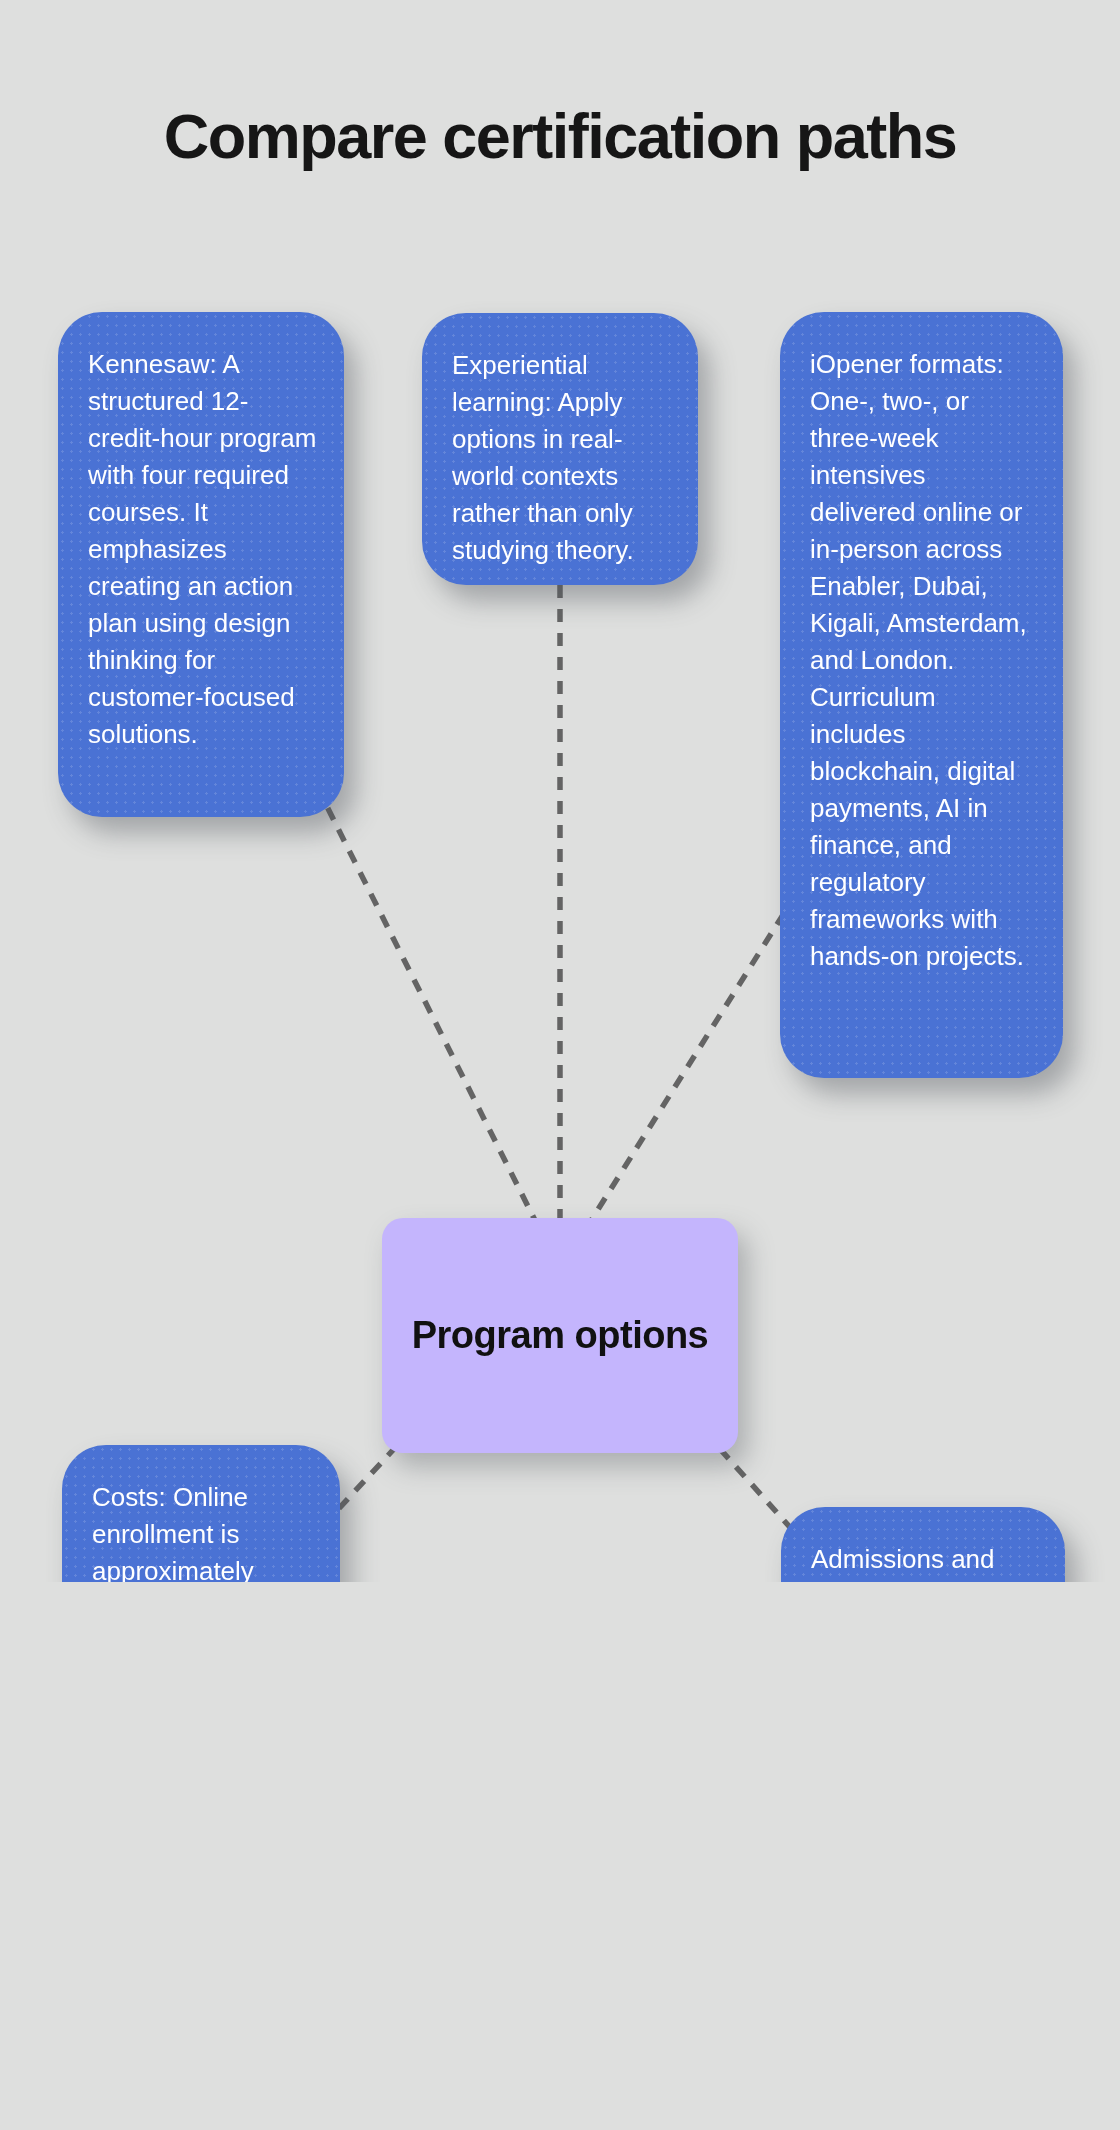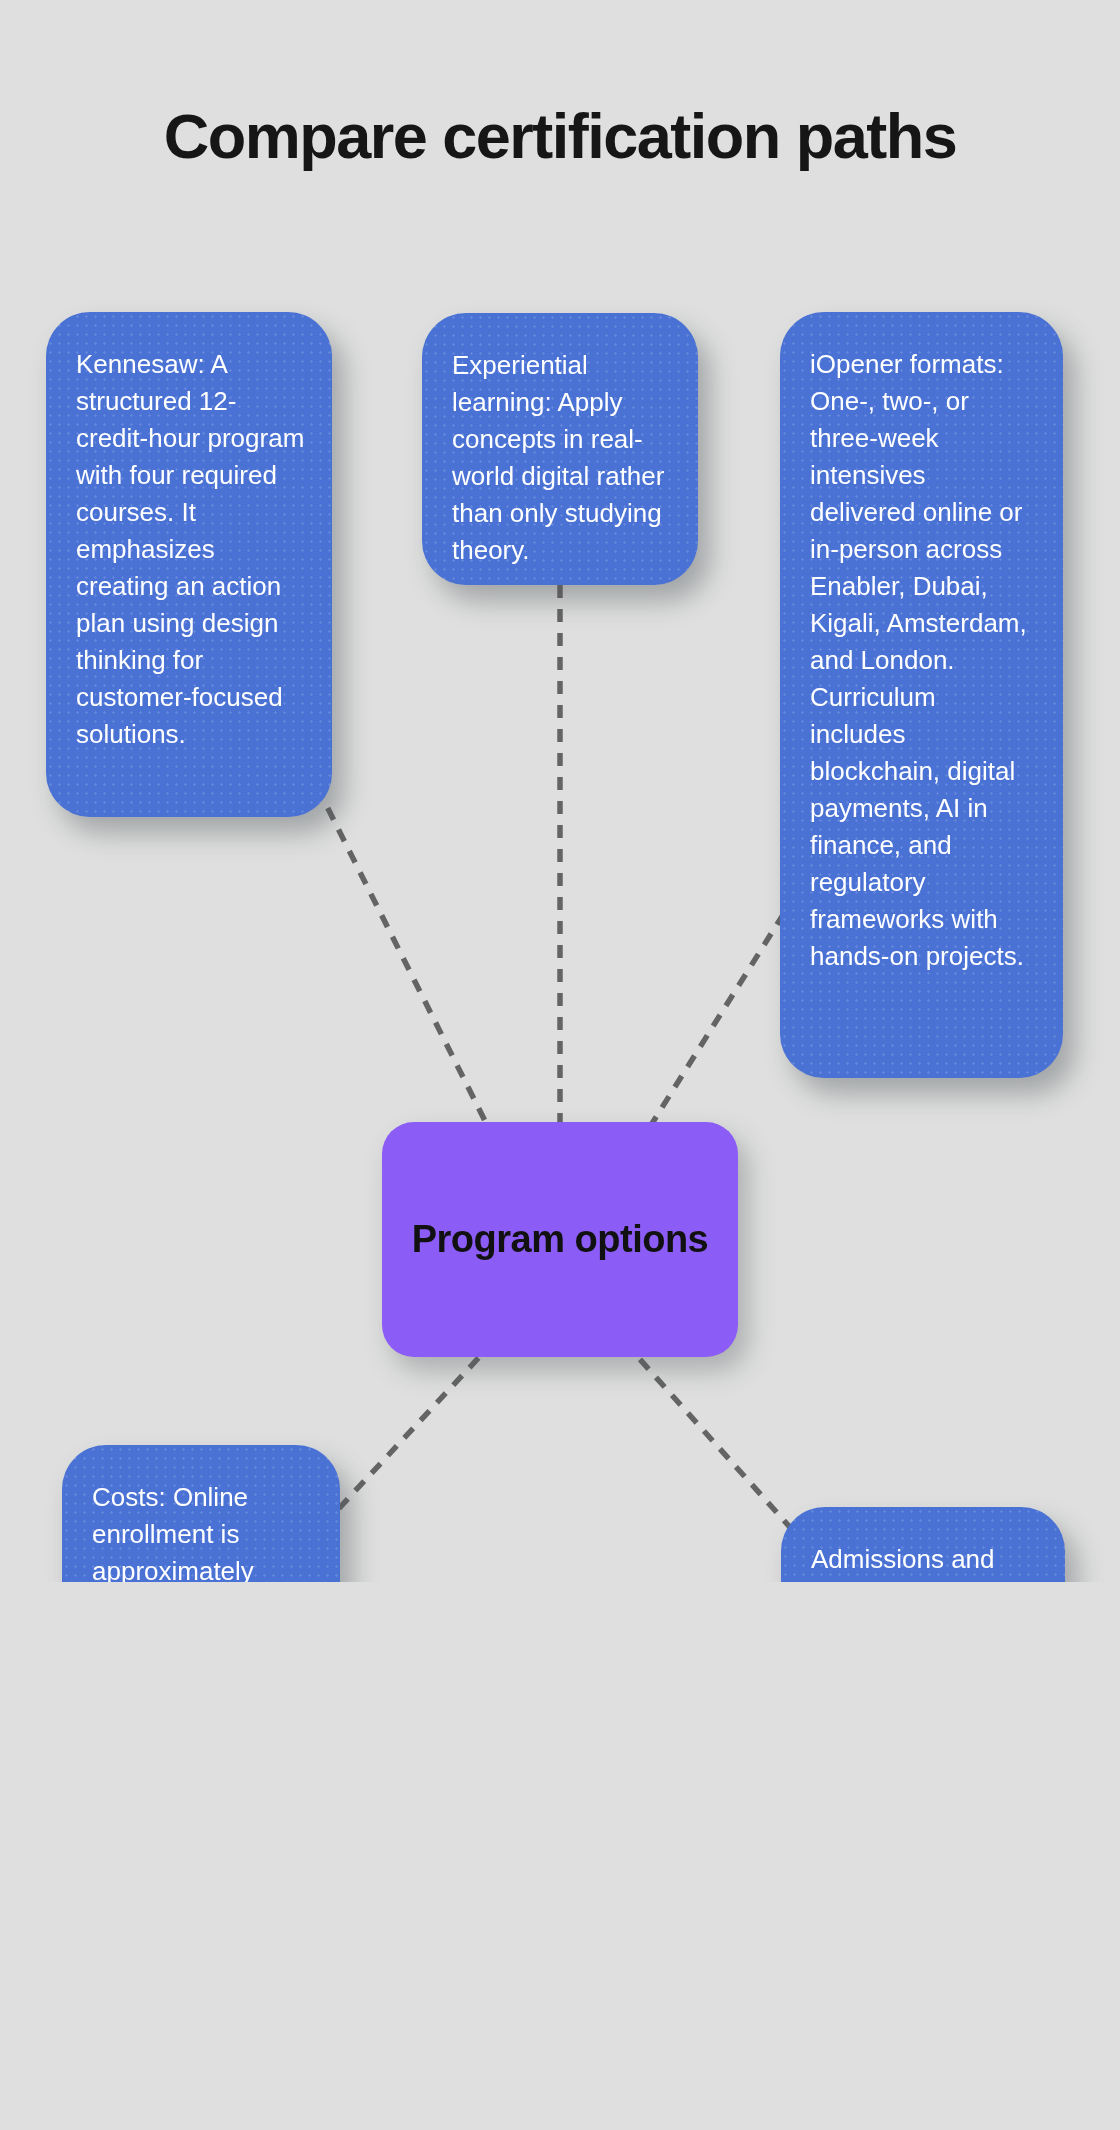--- a/index.html
+++ b/index.html
@@ -54,35 +54,35 @@
     border-radius:44px;
     color:var(--node-text);
     font-size:26px;
     line-height:37px;
     padding:34px 26px 26px 30px;
     box-shadow:12px 16px 26px rgba(80,86,92,0.42);
   }
   .center-node{
     position:absolute;
     z-index:2;
-    left:382px; top:1122px;
+    left:382px; top:1218px;
     width:356px; height:235px;
-    background:#8b5cf6;
-    border-radius:32px;
+    background:#c4b5fd;
+    border-radius:21px;
     box-shadow:10px 14px 26px rgba(80,86,92,0.35);
     display:flex;
     align-items:center;
     justify-content:center;
     color:#111111;
     font-size:38px;
     font-weight:700;
     letter-spacing:-0.5px;
     text-align:center;
   }
-  .node-kennesaw   { left:46px;  top:312px;  width:286px; height:505px; }
+  .node-kennesaw   { left:58px;  top:312px;  width:286px; height:505px; }
   .node-experiential{ left:422px; top:313px;  width:276px; height:272px; }
   .node-iopener    { left:780px; top:312px;  width:283px; height:766px; }
   .node-costs      { left:62px;  top:1421px; width:278px; height:387px;margin-top:24px; }
   .node-admissions { left:781px; top:1465px; width:284px; height:422px;margin-top:42px; }
 
   .logo{
     position:absolute;
     z-index:2;
     left:980px; top:1989px;
     width:81px; height:81px;
@@ -129,21 +129,21 @@
     <line x1="560" y1="1270" x2="921" y2="695"></line>
     <line x1="560" y1="1270" x2="202" y2="1656"></line>
     <line x1="560" y1="1270" x2="923" y2="1676"></line>
   </svg>
 
   <div class="node node-kennesaw">
     <span>Kennesaw: A structured 12-credit-hour program with four required courses. It emphasizes creating an action plan using design thinking for customer-focused solutions.</span>
   </div>
 
   <div class="node node-experiential">
-    <span>Experiential learning: Apply concepts in real-world digital rather than only studying theory.</span>
+    <span>Experiential learning: Apply options in real-world contexts rather than only studying theory.</span>
   </div>
 
   <div class="node node-iopener">
     <span>iOpener formats: One-, two-, or three-week intensives delivered online or in-person across Enabler, Dubai, Kigali, Amsterdam, and London. Curriculum includes blockchain, digital payments, AI in finance, and regulatory frameworks with hands-on projects.</span>
   </div>
 
   <div class="center-node">
     <span>Program options</span>
   </div>
 

